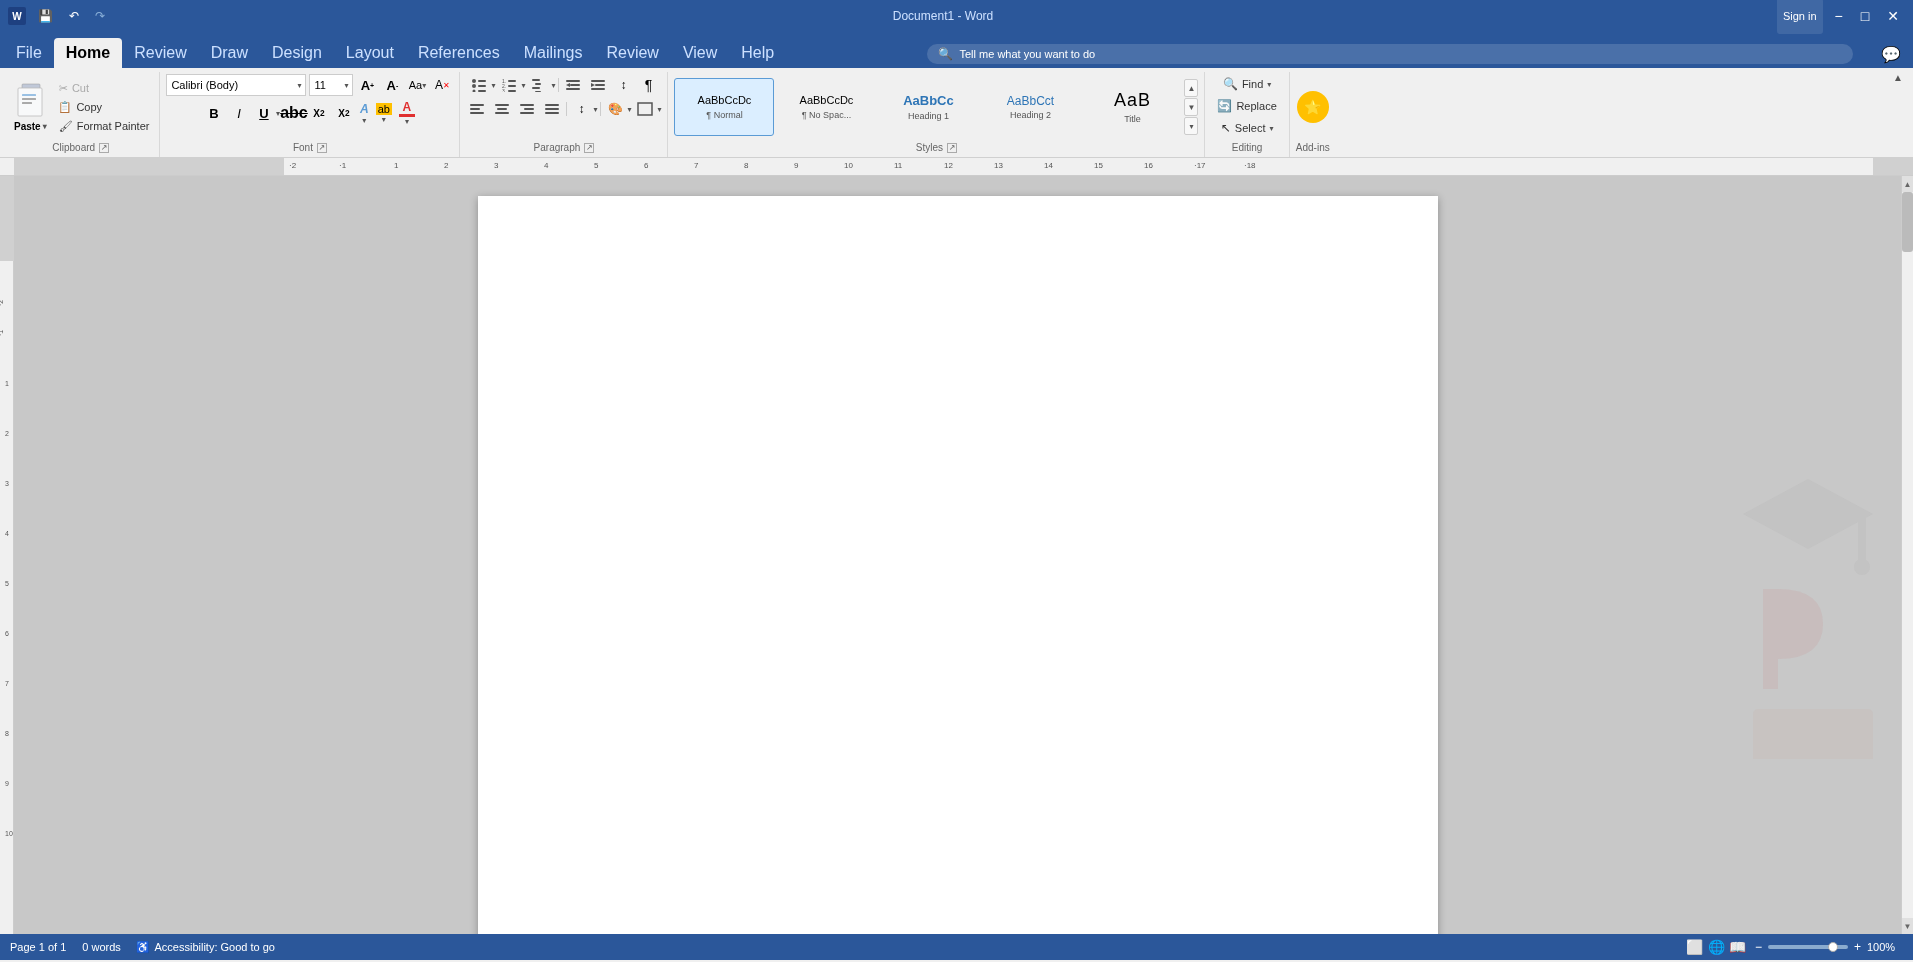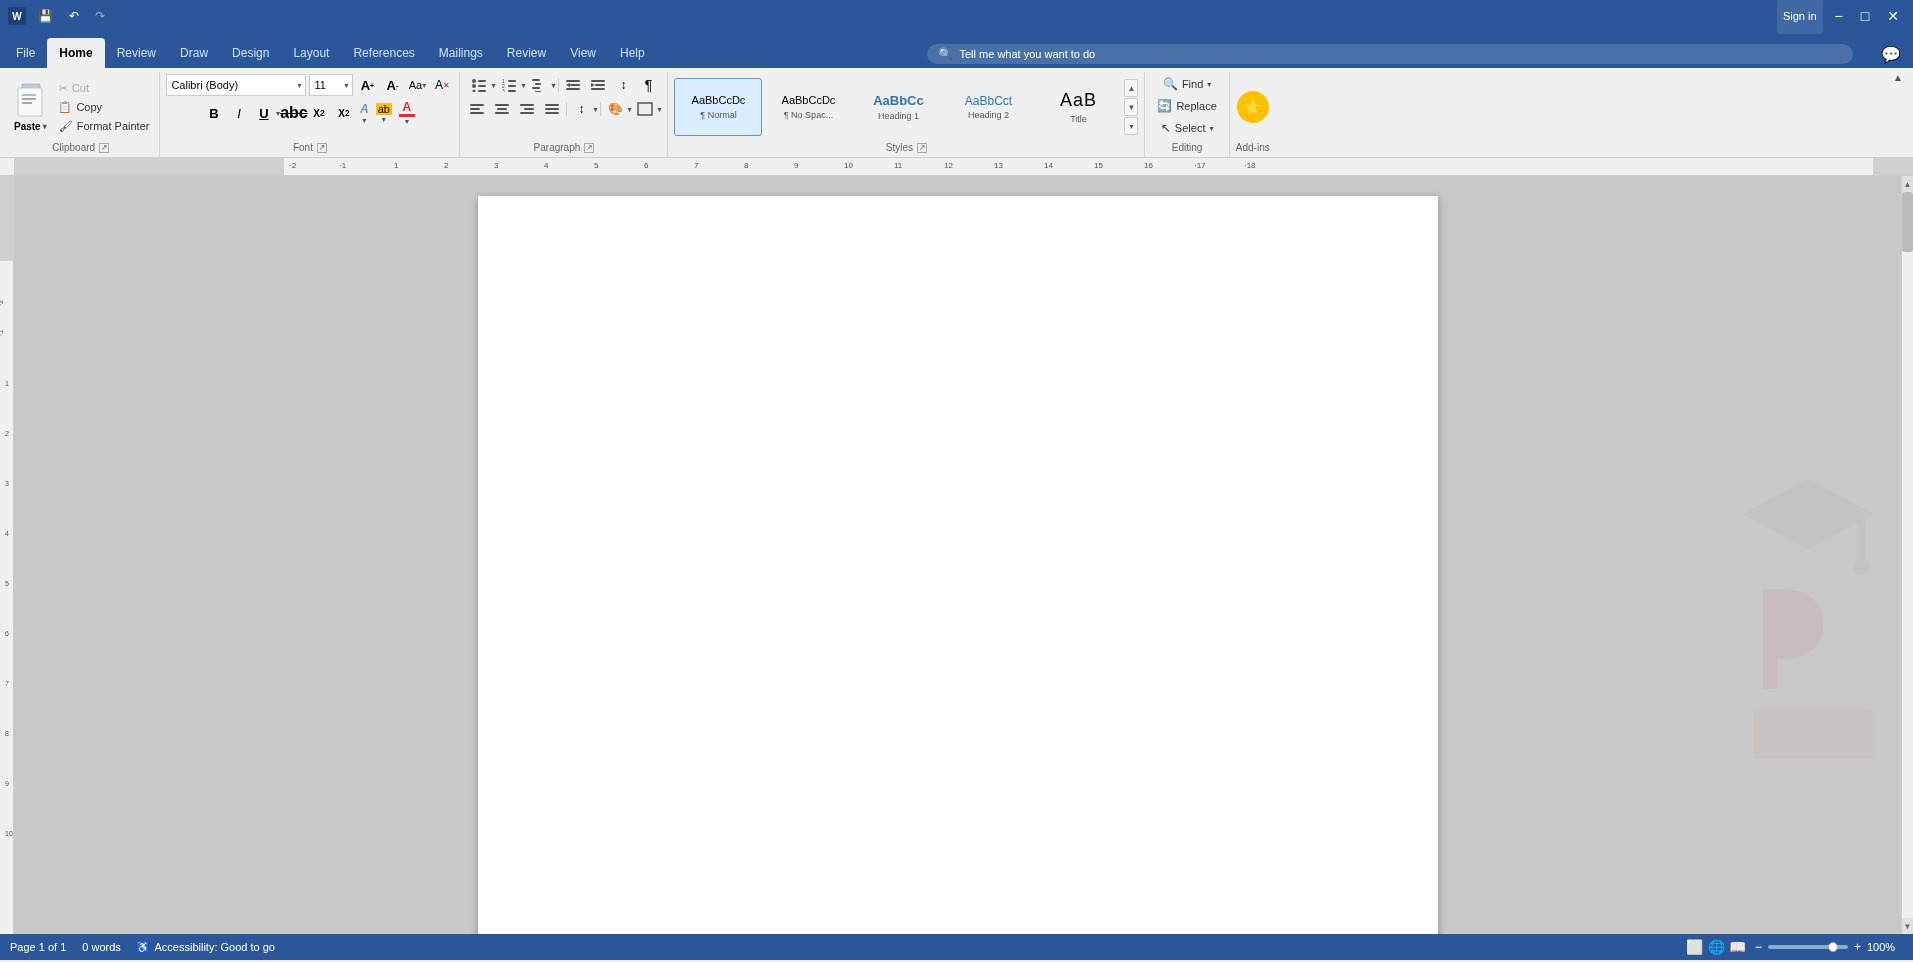--- a/index.html
+++ b/index.html
@@ -25,21 +25,21 @@
       background: #2b579a;
       display: flex;
       align-items: flex-end;
       padding: 0 4px;
       height: 36px;
     }
     .ribbon-tab {
       padding: 6px 12px;
       color: #cce0ff;
       cursor: pointer;
-      font-size: 12px;
+      font-size: 16px;
       border-radius: 4px 4px 0 0;
       height: 30px;
       display: flex;
       align-items: center;
       margin-top: 24px;
     }
     .ribbon-tab.active {
       background: #f0f0f0;
       color: #000;
       font-weight: bold;
@@ -188,21 +188,21 @@
       font-size: 12px;
     }
 
     
     .styles-gallery {
       display: flex;
       align-items: center;
       gap: 2px;
     }
     .style-item {
-      width: 88px; height: 58px;
+      width: 100px; height: 58px;
       display: flex;
       flex-direction: column;
       align-items: center;
       justify-content: center;
       cursor: pointer;
       border-radius: 3px;
       border: 1px solid transparent;
       padding: 2px;
     }
     .style-item.active { background: #dbeeff; border-color: #5b9bd5; }
@@ -340,20 +340,21 @@
 <body>
 
 <div class="title-bar">
   <div class="title-bar-left">
     <div class="title-icon">W</div>
 
     <span style="color:white;font-size:12px;cursor:pointer;padding:2px 4px;">💾</span>
     <span style="color:white;font-size:12px;cursor:pointer;padding:2px 4px;">↶</span>
     <span style="color:#8ab0d8;font-size:12px;padding:2px 4px;">↷</span>
   </div>
+  <div class="title-bar-center">Document1 - Word</div>
   <div class="title-bar-right">
     <span style="color:white;font-size:11px;cursor:pointer;padding:12px 6px;background:rgba(255,255,255,0.1);border-radius:3px;">Sign in</span>
     <span style="color:white;font-size:14px;cursor:pointer;padding:2px 6px;">−</span>
     <span style="color:white;font-size:14px;cursor:pointer;padding:2px 6px;">□</span>
     <span style="color:white;font-size:14px;cursor:pointer;padding:2px 6px;">✕</span>
   </div>
 </div>
 
 <div class="ribbon-tabs">
   <div class="ribbon-tabs-container">

